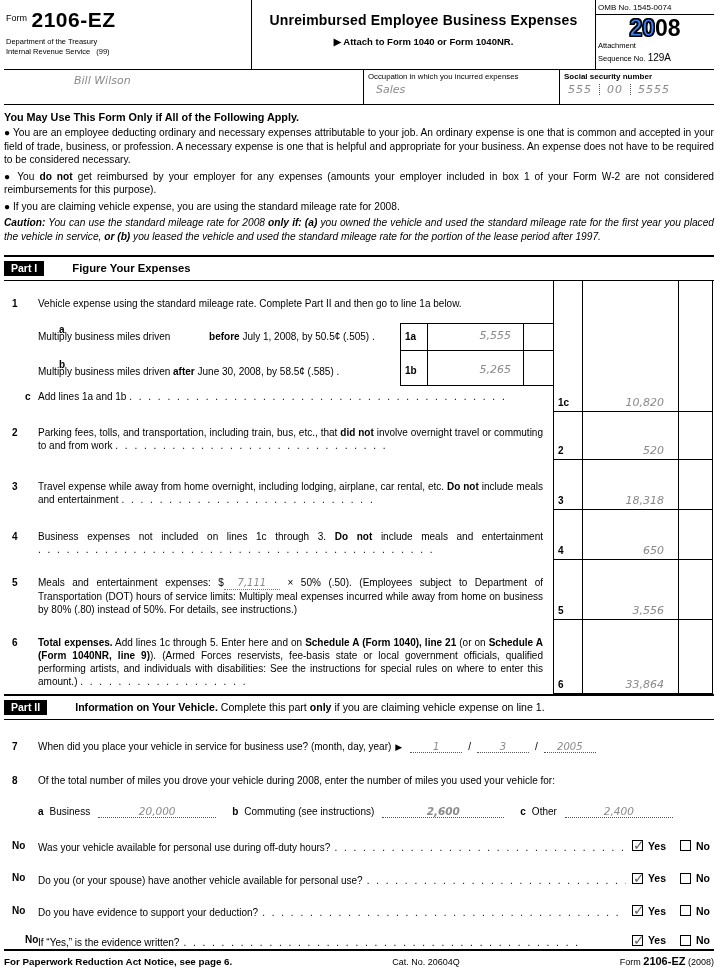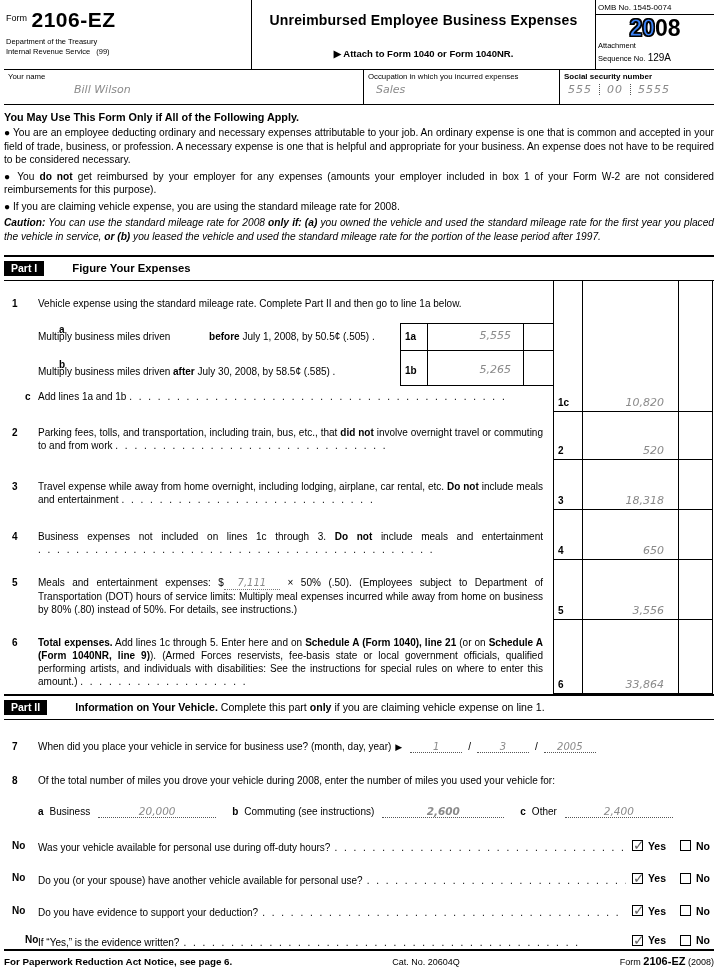--- a/index.html
+++ b/index.html
@@ -11,21 +11,21 @@
 
 
 .hdr{display:flex;height:70px;border-bottom:1.5px solid #000}
 .hdr-left{width:248px;border-right:1.5px solid #000;padding:8px 4px 2px 2px}
 .form-word{font-size:9px;vertical-align:6px}
 .form-no{font-size:21px;font-weight:bold;letter-spacing:.5px}
 .dept{font-size:7.5px;line-height:1.3;margin-top:5px}
 .dept .p99{margin-left:6px}
 .hdr-center{flex:1;text-align:center;padding-top:12px}
 .title{font-size:14px;font-weight:bold;letter-spacing:.2px}
-.attach{font-size:9.5px;font-weight:bold;margin-top:20px}
+.attach{font-size:9.5px;font-weight:bold;margin-top:8px}
 .hdr-right{width:119px;border-left:1.5px solid #000;font-size:8px}
 .omb{padding:3px 2px 2px;border-bottom:1px solid #000;font-size:8px}
 .yearrow{text-align:center;font-size:23px;font-weight:bold;line-height:1;margin-top:2px}
 .y-outline{color:#3b82f6;-webkit-text-stroke:1.1px #000;text-shadow:-1px -1px 0 #000,1px -1px 0 #000,-1px 1px 0 #000,1px 1px 0 #000}
 .attseq{padding:1px 2px 0;font-size:7.5px;line-height:1.35}
 .seqno{font-size:10px;font-weight:normal}
 
 
 .namerow{display:flex;height:35px;border-bottom:1.5px solid #000}
 .nr{padding:2px 4px;position:relative}
@@ -128,21 +128,20 @@
       </div>
       <div class="attseq">
         <div>Attachment</div>
         <div><span>Sequence No.</span> <span class="seqno">129A</span></div>
       </div>
     </div>
   </div>
 
   <div class="namerow">
     <div class="nr nr-name">
-      <div class="nr-label">Your name</div>
       <div class="nr-val val">Bill Wilson</div>
     </div>
     <div class="nr nr-occ">
       <div class="nr-label">Occupation in which you incurred expenses</div>
       <div class="nr-val val">Sales</div>
     </div>
     <div class="nr nr-ssn">
       <div class="nr-label bold">Social security number</div>
       <div class="nr-val val"><span>555</span><span class="ssn-sep"></span><span>00</span><span class="ssn-sep"></span><span>5555</span></div>
     </div>
@@ -203,21 +202,21 @@
             <div class="mcent"></div>
           </div>
         </div>
       <div class="cnum"></div>
         <div class="camt"></div>
         <div class="ccent"></div>
     </div>
 
     <div class="prow abrow" style="height:28px">
       <div class="ptext">
-        <div class="abtext"><span class="lno sub">b</span><span><span>Multiply business miles driven </span><span style="font-weight: bold;">after</span><span> July 30, 2008, by 58.5¢ (.585)  .</span></span></div>
+        <div class="abtext"><span class="lno sub">b</span><span><span>Multiply business miles driven </span><span style="font-weight: bold;">after</span><span> June 30, 2008, by 58.5¢ (.585)  .</span></span></div>
         <div class="minibox bot">
           <div class="mlbl">1b</div>
           <div class="mamt val">5,265</div>
           <div class="mcent"></div>
         </div>
       </div>
       <div class="cnum"></div>
         <div class="camt"></div>
         <div class="ccent"></div>
     </div>

